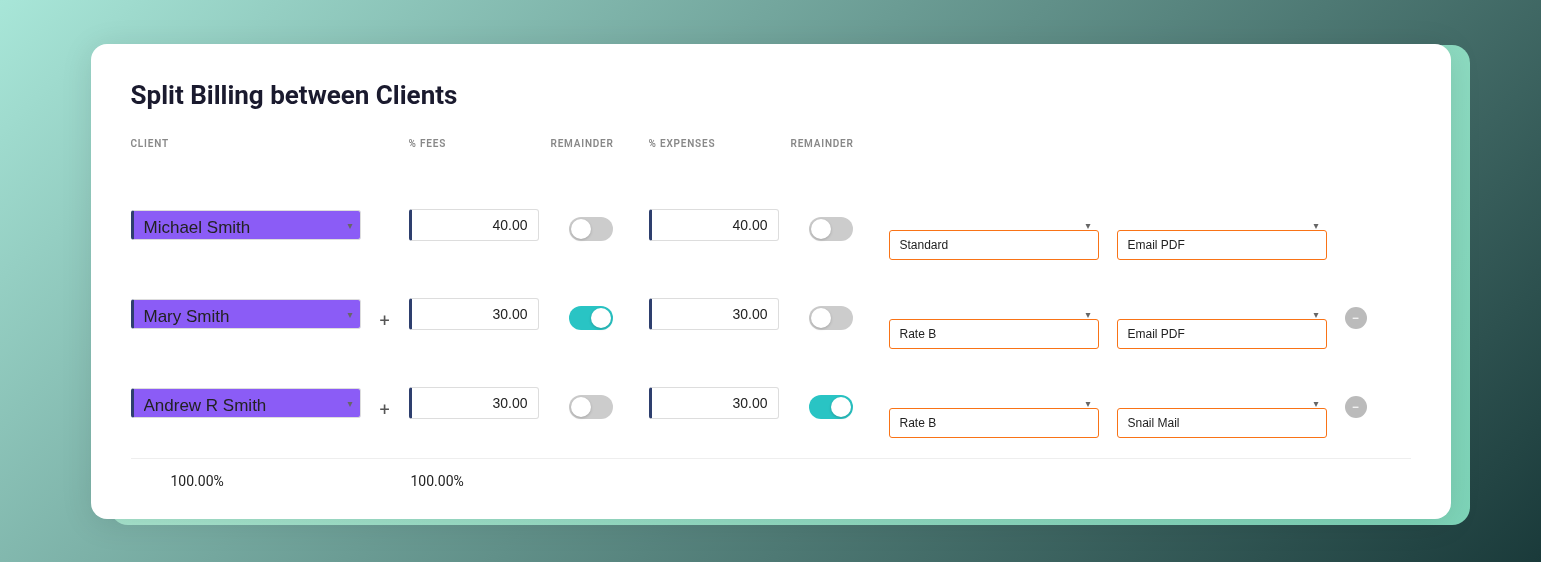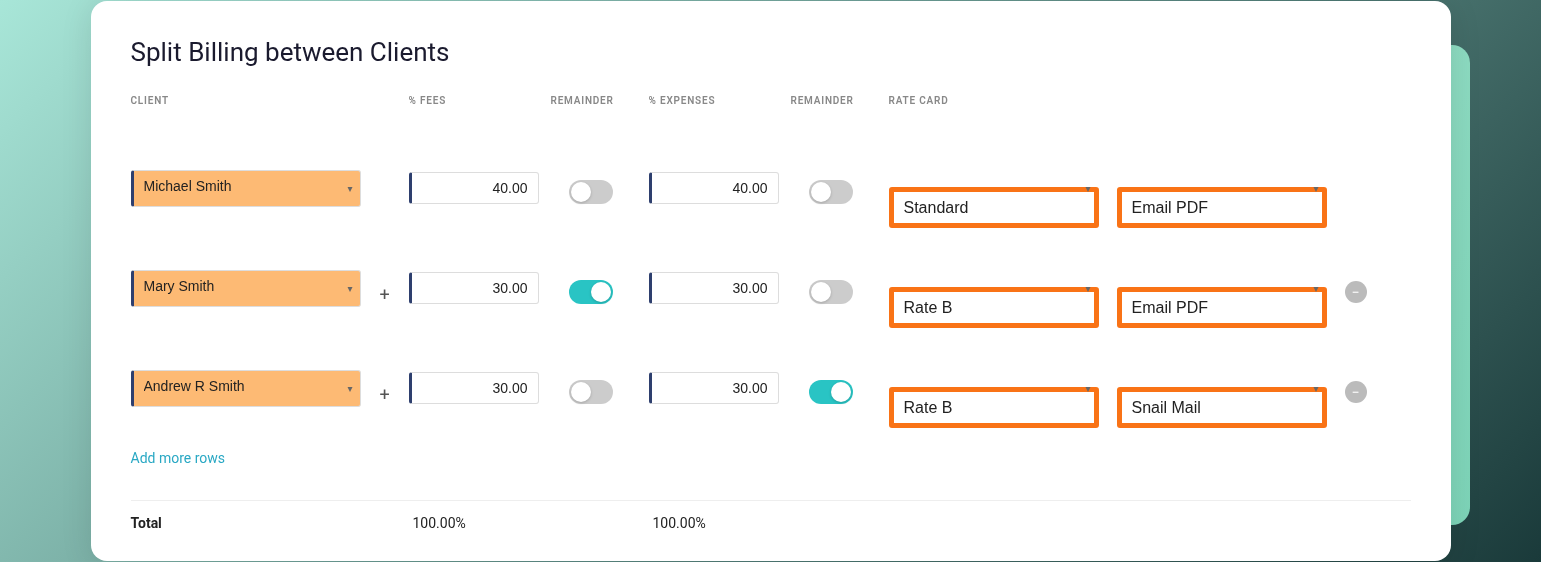--- a/index.html
+++ b/index.html
@@ -27,21 +27,21 @@
       background: #ffffff;
       border-radius: 16px;
       padding: 36px 40px 30px 40px;
       width: 1360px;
       min-height: 460px;
       box-shadow: 0 4px 32px rgba(0,0,0,0.10);
       z-index: 2;
     }
     .card-title {
       font-size: 26px;
-      font-weight: 400;
+      font-weight: 700;
       color: #1a1a2e;
       margin-bottom: 28px;
     }
     .section-label {
       font-size: 10px;
       font-weight: 600;
       color: #888;
       letter-spacing: 0.08em;
       margin-bottom: 6px;
       text-transform: uppercase;
@@ -93,36 +93,36 @@
       margin-top: 10px;
       flex-shrink: 0;
     }
     .select-wrapper {
       position: relative;
       display: flex;
       align-items: center;
     }
     .client-select {
       width: 100%;
-      padding: 7px 28px 12px 10px;
+      padding: 7px 28px 2px 10px;
       border: 1px solid #ddd;
       border-left: 3px solid #2e3f6e;
       border-radius: 3px;
-      font-size: 14px;
-      color: #222;
-      background: #fdba74;
+      font-size: 17px;
+      color: #222;
+      background: #8b5cf6;
       appearance: none;
       cursor: pointer;
     }
     .generic-select {
       width: 100%;
       padding: 7px 28px 7px 10px;
-      border: 5px solid #f97316;
+      border: 1px solid #f97316;
       border-radius: 3px;
-      font-size: 16px;
+      font-size: 12px;
       color: #222;
       background: #fff;
       appearance: none;
       cursor: pointer;
       margin-top: 39px;
     }
     .select-arrow {
       position: absolute;
       right: 8px;
       top: 50%;
@@ -260,23 +260,20 @@
     </div>
     <div class="field-col" style="width:80px; margin-right:18px;">
       <div class="section-label">REMAINDER</div>
     </div>
     <div class="field-col" style="width:130px; margin-right:12px;">
       <div class="section-label">% EXPENSES</div>
     </div>
     <div class="field-col" style="width:80px; margin-right:18px;">
       <div class="section-label">REMAINDER</div>
     </div>
-    <div class="field-col" style="width:210px; margin-right:18px;">
-      <div class="section-label">RATE CARD</div>
-    </div>
   </div>
 
   <div class="row" id="row1">
     <div class="col-client field-col">
       <div class="select-wrapper">
         <select class="client-select">
           <option>Michael Smith</option>
           <option>Mary Smith</option>
           <option>Andrew R Smith</option>
         </select>
@@ -442,24 +439,20 @@
         <span class="select-arrow">▾</span>
       </div>
     </div>
     <div style="width:38px; display:flex; align-items:center; justify-content:center;">
       <div class="remove-btn">
         <span>−</span>
       </div>
     </div>
   </div>
 
-  <div style="margin-bottom: 16px;">
-    <a class="add-more-link">Add more rows</a>
-  </div>
 
   <div class="total-row">
-    <div class="total-label">Total</div>
     <div style="width:36px; flex-shrink:0;"></div>
     <div class="total-fees">100.00%</div>
     <div style="width:80px; margin-right:18px;"></div>
     <div class="total-expenses">100.00%</div>
   </div>
 </div>
 
 </body></html>

